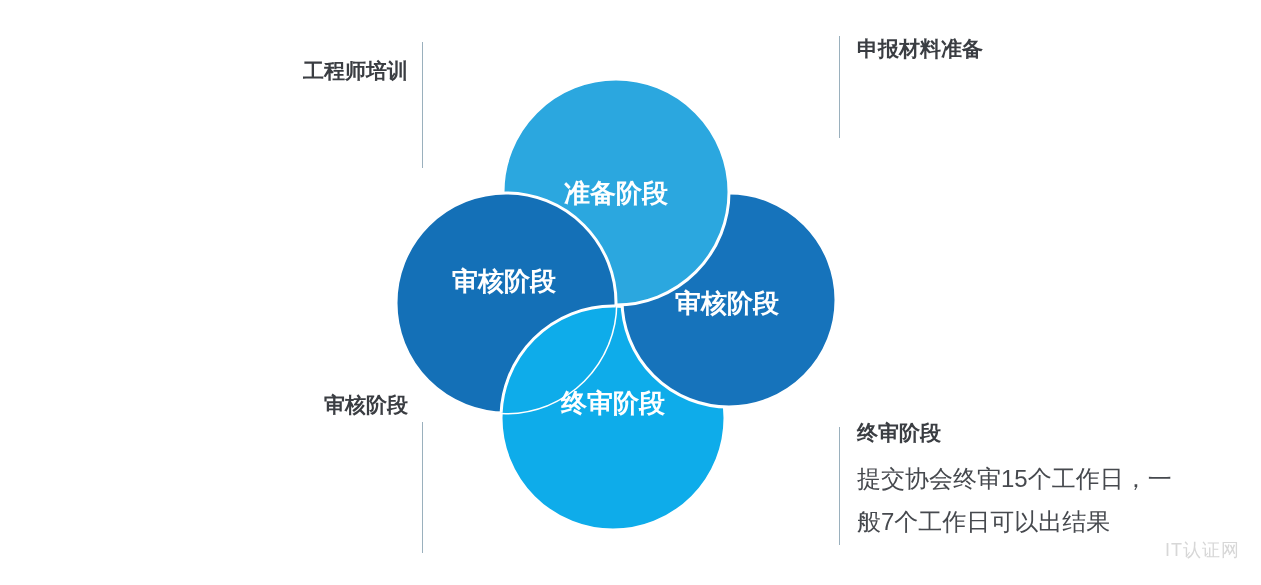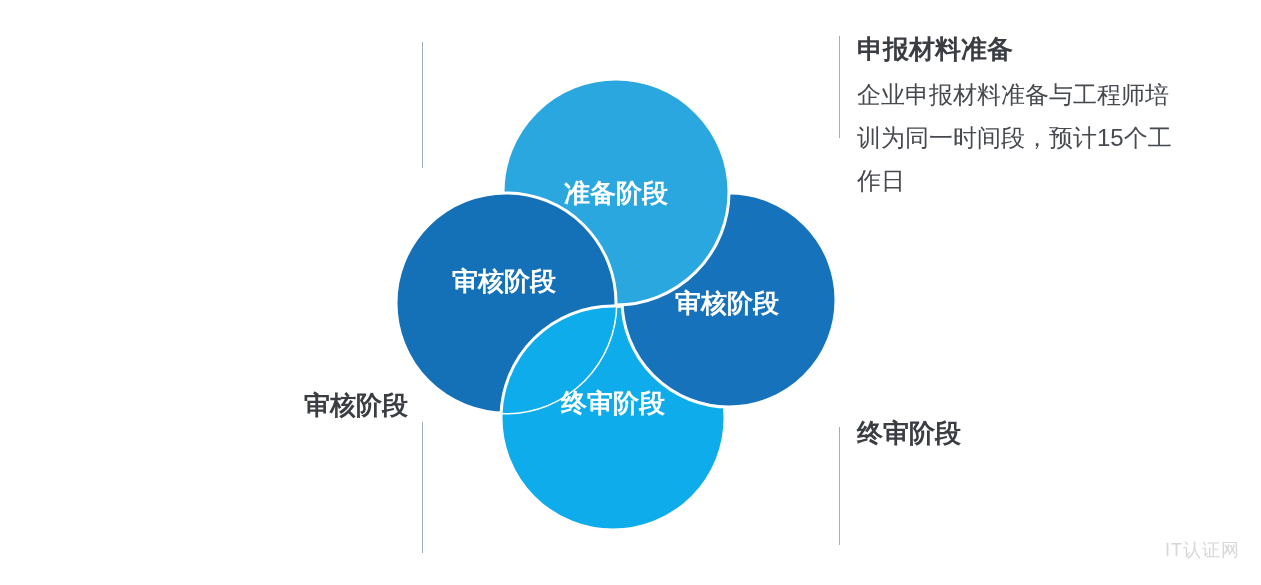--- a/index.html
+++ b/index.html
@@ -13,21 +13,21 @@
   .diagram-svg{position:absolute;left:0;top:0;}
   .circle-label{
     font-family:"Liberation Sans","DejaVu Sans",sans-serif;
     font-weight:bold;
     font-size:26px;
     fill:#ffffff;
     text-anchor:middle;
   }
   .note{position:absolute;}
   .note .title{
-    font-size:26px;
+    font-size:21px;
     font-weight:bold;
     color:#3a3d42;
     line-height:30px;
     margin:0 0 9px 0;
   }
   .note .body{
     font-size:24px;
     color:#46494e;
     line-height:43px;
     margin:0;
@@ -72,30 +72,31 @@
     <text x="727" y="312" class="circle-label">审核阶段</text>
     <text x="613" y="412" class="circle-label">终审阶段</text>
   </svg>
 
   <div class="divider" style="left:422px;top:42px;height:126px;"></div>
   <div class="divider" style="left:839px;top:36px;height:102px;"></div>
   <div class="divider" style="left:422px;top:422px;height:131px;"></div>
   <div class="divider" style="left:839px;top:427px;height:118px;"></div>
 
   <div class="note align-right" style="left:50px;top:56px;width:358px;">
+    <p class="title">工程师培训</p>
   </div>
 
   <div class="note align-left" style="left:857px;top:34px;width:324px;">
     <p class="title">申报材料准备</p>
-    <p class="body">企业申报材料准备与工程师培训为同一时间段，预计15个工作日</p>
   </div>
 
   <div class="note align-right" style="left:50px;top:390px;width:358px;">
     <p class="title">审核阶段</p>
   </div>
 
   <div class="note align-left" style="left:857px;top:418px;width:335px;">
     <p class="title">终审阶段</p>
+    <p class="body">提交协会终审15个工作日，一般7个工作日可以出结果</p>
   </div>
 
   <div class="watermark">IT认证网</div>
 
 </div>
 
 </body></html>

